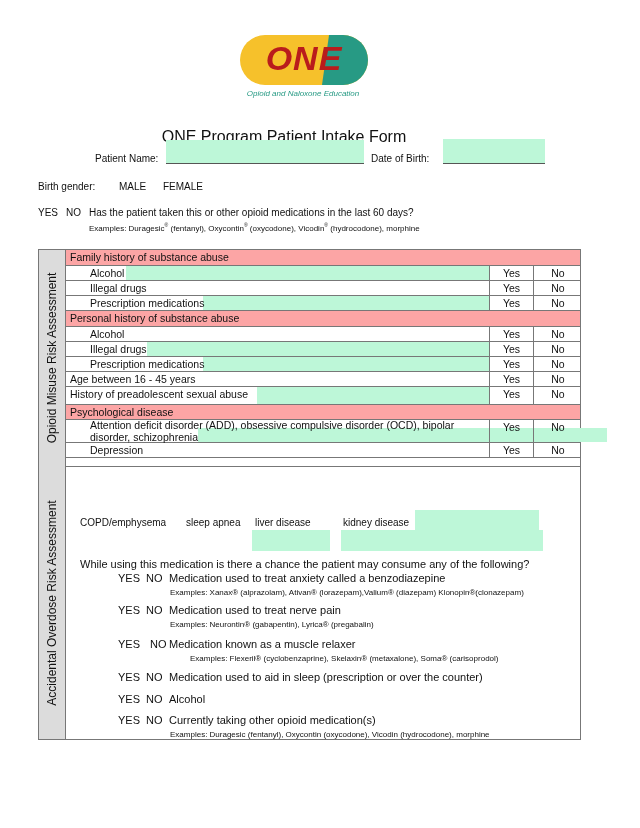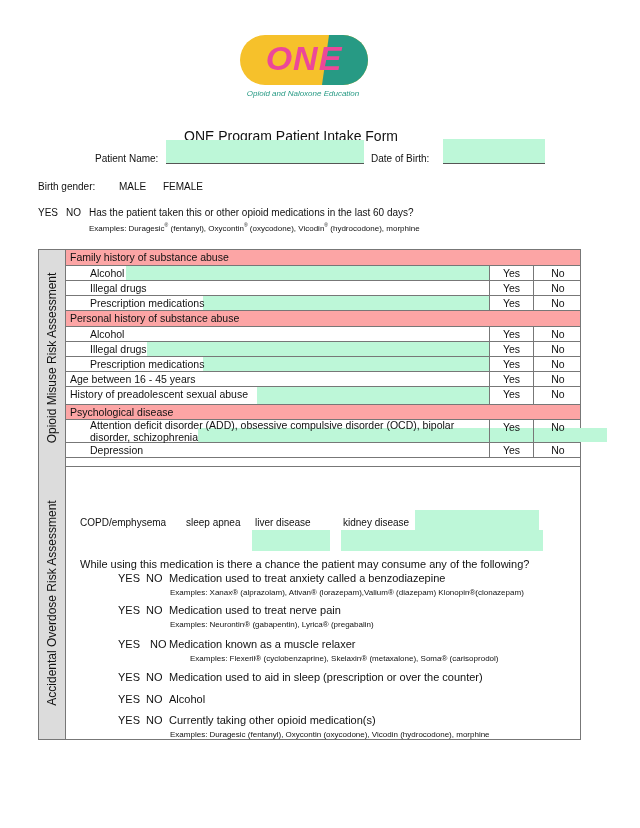--- a/index.html
+++ b/index.html
@@ -4,24 +4,24 @@
 <style>
   html, body { margin: 0; padding: 0; background: #ffffff; }
   body { width: 640px; height: 828px; position: relative; font-family: "Liberation Sans", sans-serif; color: #111; overflow: hidden; }
   .abs { position: absolute; }
   .green { background: #bdf7d8; }
 
   
   #logo { left: 240px; top: 35px; width: 128px; height: 50px; border-radius: 25px; overflow: hidden; }
   #logo .yellow { position: absolute; left: 0; top: 0; width: 100%; height: 100%; background: #f6c12b; }
   #logo .teal { position: absolute; right: 0; top: 0; width: 48px; height: 100%; background: #279a84; transform: skewX(-8deg); transform-origin: bottom; right: -6px; width: 52px; }
-  #logo .word { position: absolute; left: 0; width: 100%; top: 4px; text-align: center; color: #ec4899; font-weight: bold; font-style: italic; font-size: 34px; letter-spacing: 1px; }
+  #logo .word { position: absolute; left: 0; width: 100%; top: 4px; text-align: center; color: #b91c1c; font-weight: bold; font-style: italic; font-size: 34px; letter-spacing: 1px; }
   #logo-sub { left: 228px; top: 89px; width: 150px; text-align: center; font-size: 8px; color: #279a84; font-style: italic; }
 
-  .title { left: 0; width: 568px; top: 128px; text-align: center; font-size: 14px; padding-left: 7px; }
+  .title { left: 0; width: 568px; top: 128px; text-align: center; font-size: 16px; }
   .lbl { font-size: 10px; }
   .underline { border-bottom: 1px solid #555; }
 
   
   #tbl { left: 38px; top: 249px; width: 543px; height: 491px; border: 1px solid #777; box-sizing: border-box; }
   .sidecol { position: absolute; left: 0; width: 27px; background: #dcdcdc; border-right: 1px solid #777; box-sizing: border-box; }
   .sidecol .vt { position: absolute; left: 50%; top: 50%; transform: translate(-50%, -50%) rotate(-90deg); white-space: nowrap; font-size: 12px; }
   .row { position: absolute; left: 27px; right: 0; border-bottom: 1px solid #777; box-sizing: border-box; font-size: 10.5px; }
   .row.head { background: #fca5a5; }
   .row .txt { position: absolute; left: 4px; top: 1px; white-space: nowrap; }

